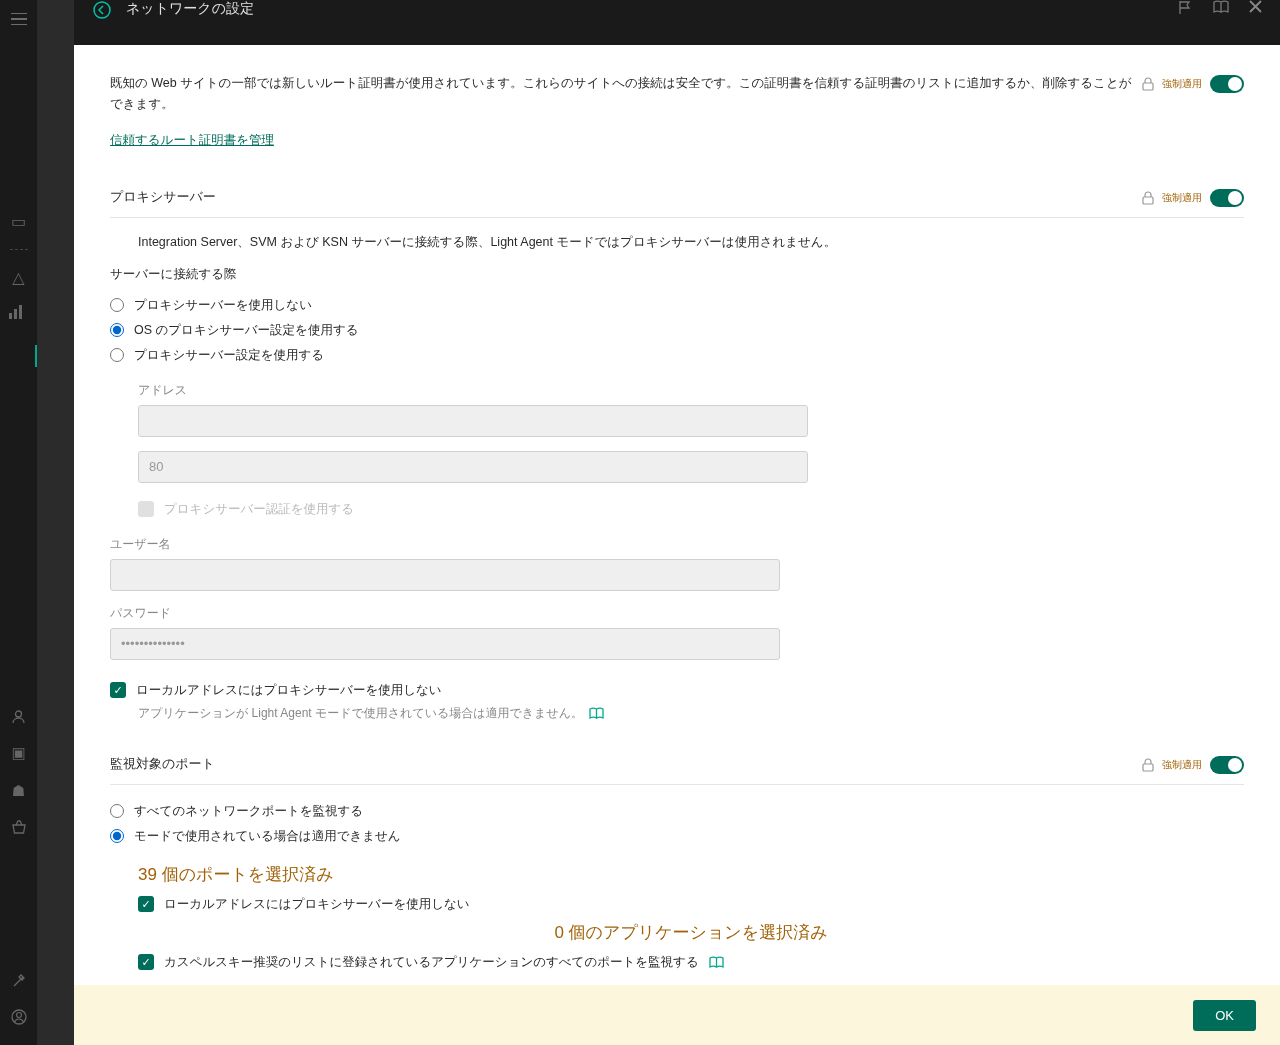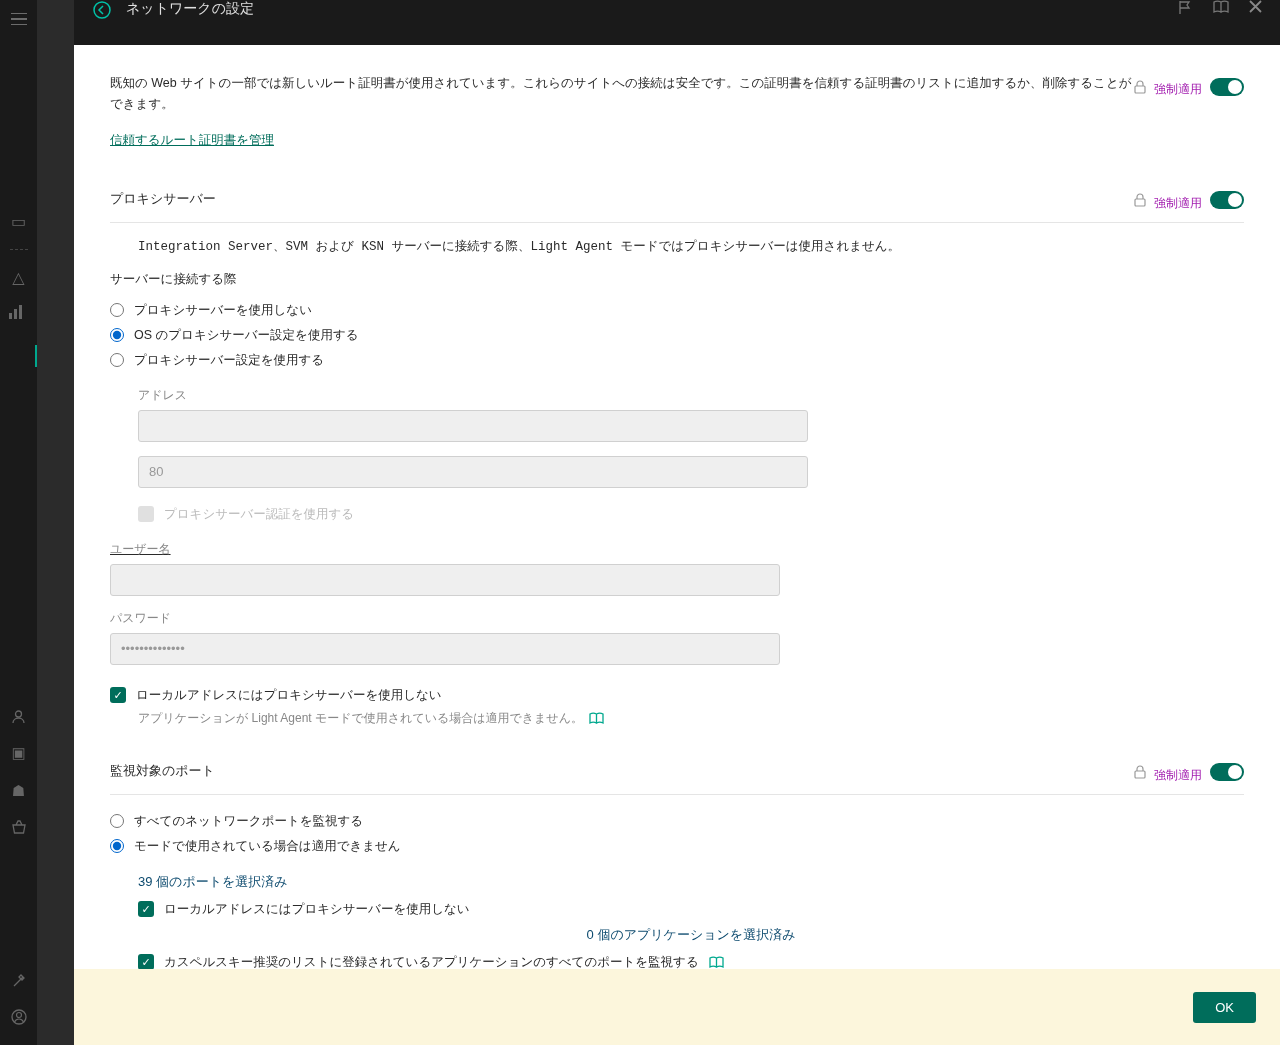--- a/index.html
+++ b/index.html
@@ -20,50 +20,50 @@
 .modal-header { height: 45px; background: #1a1a1a; display: flex; align-items: flex-start; padding: 0 18px; color: #e0e0e0; }
 .modal-header .back-icon { color: #00c2a8; margin-right: 14px; font-size: 18px; cursor: pointer; }
 .modal-header .title { font-size: 14px; font-weight: 500; }
 .modal-header-right { margin-left: auto; display: flex; gap: 20px; color: #888; }
 .modal-header-right .hicon { cursor: pointer; font-size: 16px; }
 .modal-body { flex: 1; overflow-y: auto; padding: 28px 36px 20px 36px; }
 .section-top { display: flex; align-items: flex-start; margin-bottom: 8px; }
 .section-top .text { flex: 1; line-height: 1.7; color: #2a2a2a; font-size: 12.5px; }
 .enforce { display: flex; align-items: center; gap: 8px; white-space: nowrap; padding-top: 2px; }
 .enforce .lock { color: #999; font-size: 13px; }
-.enforce .label { color: #a21caf; font-size: 12px; margin-top: 6px; }
+.enforce .label { color: #a16207; font-size: 10px; }
 .toggle { width: 34px; height: 18px; background: #006d5b; border-radius: 10px; position: relative; cursor: pointer; }
 .toggle::after { content: ""; position: absolute; right: 2px; top: 2px; width: 14px; height: 14px; background: #fff; border-radius: 50%; }
 .link { color: #006d5b; text-decoration: underline; font-size: 12.5px; cursor: pointer; display: inline-block; margin-top: 8px; }
 .section-title-row { display: flex; align-items: center; border-bottom: 1px solid #e5e5e5; padding-bottom: 10px; margin-bottom: 14px; margin-top: 32px; }
 .section-title-row:first-of-type { margin-top: 0; }
 .section-title { font-size: 13px; color: #2a2a2a; }
-.note { color: #2a2a2a; font-size: 12.5px; margin-left: 28px; margin-bottom: 14px; line-height: 1.6; font-family: Liberation Mono, monospace; }
+.note { color: #2a2a2a; font-size: 12.5px; margin-left: 28px; margin-bottom: 14px; line-height: 1.6; }
 .subtitle { font-size: 12.5px; color: #2a2a2a; margin-bottom: 10px; }
 .radio-group { margin-bottom: 14px; }
 .radio-row { display: flex; align-items: center; gap: 10px; padding: 4px 0; }
 .radio-row input[type=radio] { width: 14px; height: 14px; accent-color: #0066cc; cursor: pointer; }
 .radio-row label { font-size: 12.5px; cursor: pointer; }
 .field-block { margin-left: 28px; margin-bottom: 14px; }
 .field-label { font-size: 12px; color: #888; margin-bottom: 6px; }
 .field-label-dark { font-size: 12px; color: #888; margin-bottom: 6px; }
 .text-input { width: 670px; height: 32px; border: 1px solid #d0d0d0; border-radius: 3px; padding: 0 10px; font-size: 13px; background: #f4f4f4; color: #666; }
 .text-input:disabled { background: #efefef; color: #999; }
 .text-input-full { width: 670px; }
 .checkbox-row { display: flex; align-items: center; gap: 10px; padding: 4px 0; }
 .checkbox-row.disabled label { color: #bbb; }
 .cbx { width: 16px; height: 16px; background: #006d5b; border-radius: 3px; display: inline-flex; align-items: center; justify-content: center; color: #fff; font-size: 11px; cursor: pointer; flex-shrink: 0; }
 .cbx-off { width: 16px; height: 16px; background: #e0e0e0; border-radius: 3px; cursor: pointer; flex-shrink: 0; }
 .checkbox-row label { font-size: 12.5px; cursor: pointer; }
 .subdesc { font-size: 12px; color: #888; margin-left: 28px; margin-top: 2px; display: flex; align-items: center; gap: 6px; }
 .book-icon { color: #00a88e; font-size: 14px; cursor: pointer; }
-.teal-link { color: #0c4a6e; font-size: 13px; margin-left: 28px; margin-top: 8px; cursor: pointer; }
+.teal-link { color: #a16207; font-size: 17px; margin-left: 28px; margin-top: 8px; cursor: pointer; }
 .indent-block { margin-left: 28px; margin-top: 10px; }
 .indent-block .checkbox-row { margin-bottom: 4px; }
-.modal-footer { height: 76px; background: #fcf6dc; display: flex; align-items: center; justify-content: flex-end; padding: 0 24px; }
+.modal-footer { height: 60px; background: #fcf6dc; display: flex; align-items: center; justify-content: flex-end; padding: 0 24px; }
 .ok-btn { background: #006d5b; color: #fff; border: none; border-radius: 3px; padding: 8px 22px; font-size: 13px; cursor: pointer; font-weight: 500; }
 svg { display: block; }
 </style>
 </head>
 <body>
 
 <div class="app">
   <div class="sidebar-outer">
     <div class="hamburger">
       <svg width="16" height="12" viewBox="0 0 16 12">
@@ -205,21 +205,21 @@
         <input class="text-input" disabled="" value="80" style="">
       </div>
 
       <div class="field-block">
         <div class="checkbox-row disabled">
           <span class="cbx-off"></span>
           <label>プロキシサーバー認証を使用する</label>
         </div>
       </div>
 
-      <div style="margin-bottom:14px;text-decoration:underline;">
+      <div style="margin-bottom:14px;">
         <div class="field-label-dark">ユーザー名</div>
         <input class="text-input text-input-full" disabled="" value="" style="">
       </div>
 
       <div style="margin-bottom:18px;">
         <div class="field-label-dark">パスワード</div>
         <input class="text-input text-input-full" disabled="" value="••••••••••••••" style="">
       </div>
 
       <div class="checkbox-row">

